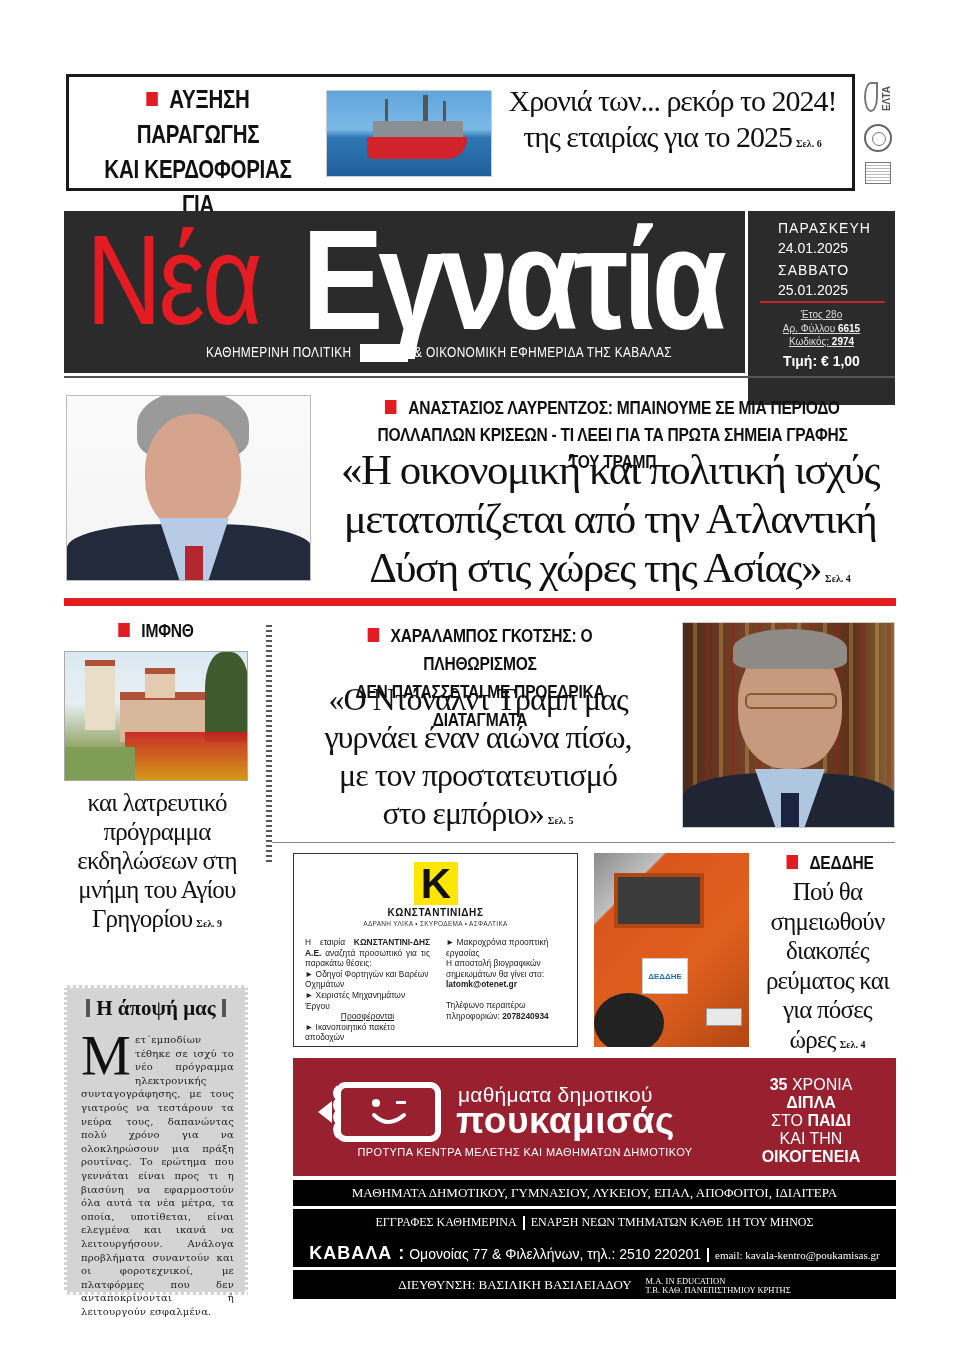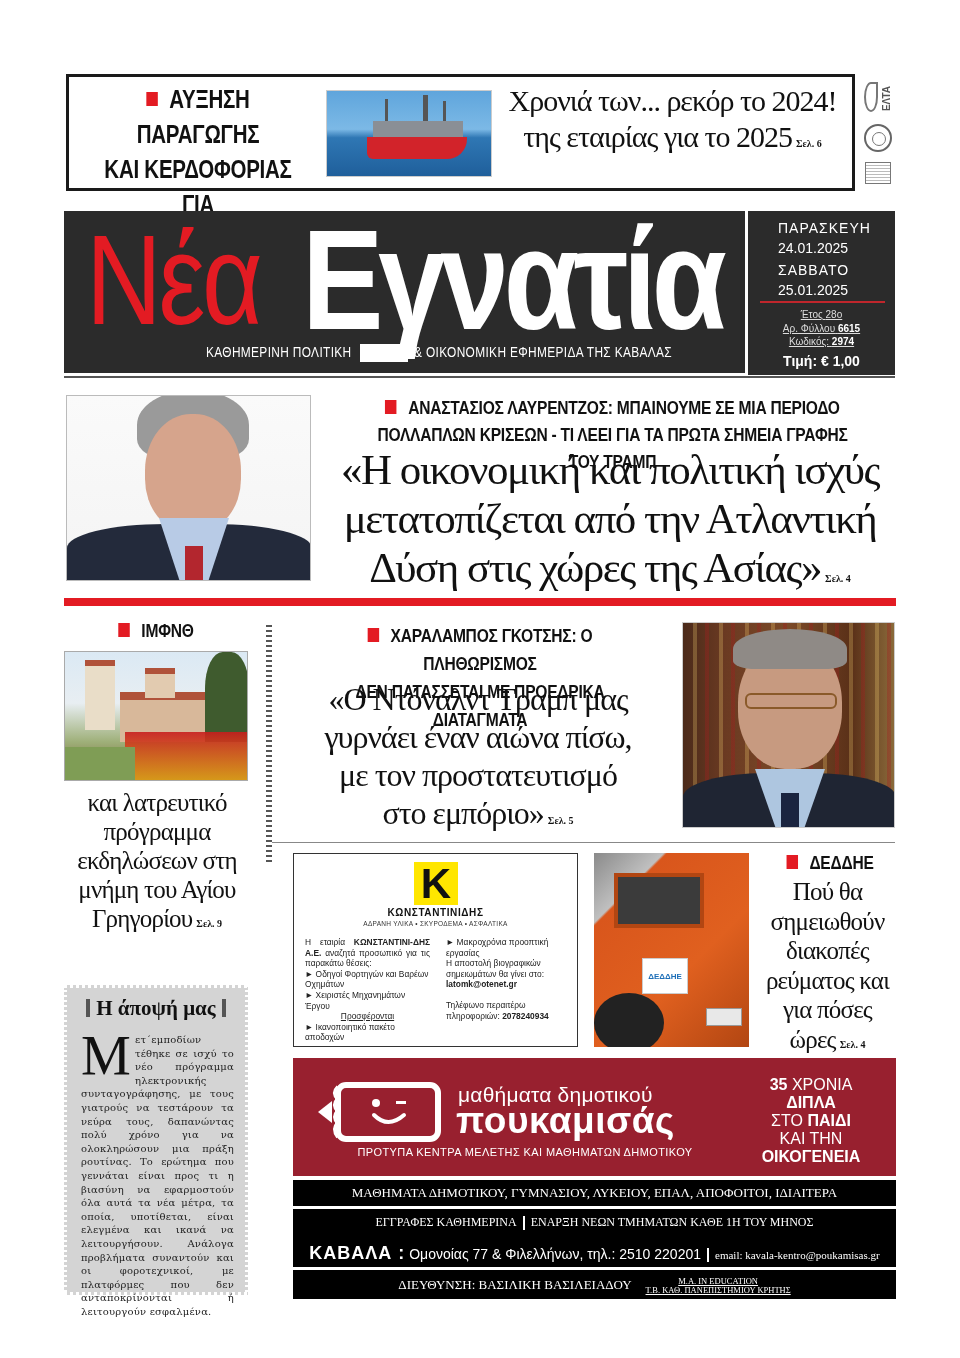--- a/index.html
+++ b/index.html
@@ -31,21 +31,21 @@
   .stamp { width: 26px; height: 22px; border: 1px solid #777; margin: 10px 0 0 3px; background: repeating-linear-gradient(0deg, #fff 0 2px, #bbb 2px 3px); }
 
   
   #masthead { left: 64px; top: 211px; width: 681px; height: 162px; background: #2b2b2b; }
   #mast-nea { left: 86px; top: 200px; font-family: "Liberation Sans", sans-serif; font-size: 128px; color: #e31b23; letter-spacing: -4px; transform: scaleX(0.82); transform-origin: left; font-weight: normal; line-height: 160px; }
   #mast-egnatia { left: 302px; top: 200px; font-family: "Liberation Sans", sans-serif; font-size: 142px; color: #ffffff; font-weight: bold; letter-spacing: -6px; transform: scaleX(0.86); transform-origin: left; line-height: 160px; }
   #mast-sub1 { left: 206px; top: 344px; font-size: 14px; color: #fff; letter-spacing: 0.4px; transform: scaleX(0.85); transform-origin: left; }
   #mast-sub2 { left: 414px; top: 344px; font-size: 14px; color: #fff; letter-spacing: 0.4px; transform: scaleX(0.85); transform-origin: left; }
   #mast-sub-block { left: 360px; top: 344px; width: 48px; height: 18px; background:#fff; }
 
-  #date-panel { left: 748px; top: 211px; width: 147px; height: 164px; background: #2b2b2b; color: #fff; }
+  #date-panel { left: 748px; top: 211px; width: 147px; height: 194px; background: #2b2b2b; color: #fff; }
   .dp-day { position:absolute; left: 30px; font-size: 14px; letter-spacing: 1px; }
   .dp-date { position:absolute; left: 30px; font-size: 14px; }
   #dp-rule { position:absolute; left: 12px; top: 90px; width: 125px; height: 2px; background: #c0262c; }
   .dp-meta { position:absolute; width: 147px; text-align: center; font-size: 10px; color: #ddd; text-decoration: underline; }
   .dp-meta b { color:#fff; }
   #dp-price { position:absolute; width: 147px; text-align:center; top: 142px; font-size: 14px; font-weight: bold; }
 
   #mast-bottom-line { left: 64px; top: 376px; width: 831px; height: 2px; background: #555; }
 
   
@@ -108,21 +108,21 @@
   #pk-right b { font-weight: bold; }
 
   .pk-row { left: 293px; width: 603px; background: #000; color: #fff; text-align: center; font-family: "Liberation Serif", serif; }
   #pk-row1 { top: 1180px; height: 26px; font-size: 13px; line-height: 26px; }
   #pk-row2 { top: 1209px; height: 30px; font-size: 12px; line-height: 27px; }
   #pk-row3 { top: 1239px; height: 28px; font-size: 14px; line-height: 28px; font-family: "Liberation Sans", sans-serif; }
   #pk-row4 { top: 1270px; height: 29px; font-size: 13px; line-height: 29px; }
   #pk-row3 b { font-weight:bold; font-size: 18px; letter-spacing: 1px; }
   #pk-row3 .em { font-family: "Liberation Serif", serif; font-size: 11px; }
   .vbar { display:inline-block; width: 2px; height: 14px; background:#fff; vertical-align: middle; margin: 0 6px; }
-  #pk-row4 .small { display:inline-block; font-size: 8.5px; line-height: 9px; text-align:center; vertical-align: middle; margin-left: 14px; text-decoration: underline; }
+  #pk-row4 .small { display:inline-block; font-size: 8.5px; line-height: 9px; text-align:left; vertical-align: middle; margin-left: 14px; }
 </style>
 </head>
 <body>
 
 <div class="abs" id="top-box"></div>
 <div class="abs kicker" id="top-kicker">
   <span class="line"><span class="red-sq"></span><span>ΑΥΞΗΣΗ ΠΑΡΑΓΩΓΗΣ</span></span>
   <span class="line">ΚΑΙ ΚΕΡΔΟΦΟΡΙΑΣ ΓΙΑ</span>
   <span class="line">ΤΗΝ ENERGEAN</span>
 </div>

